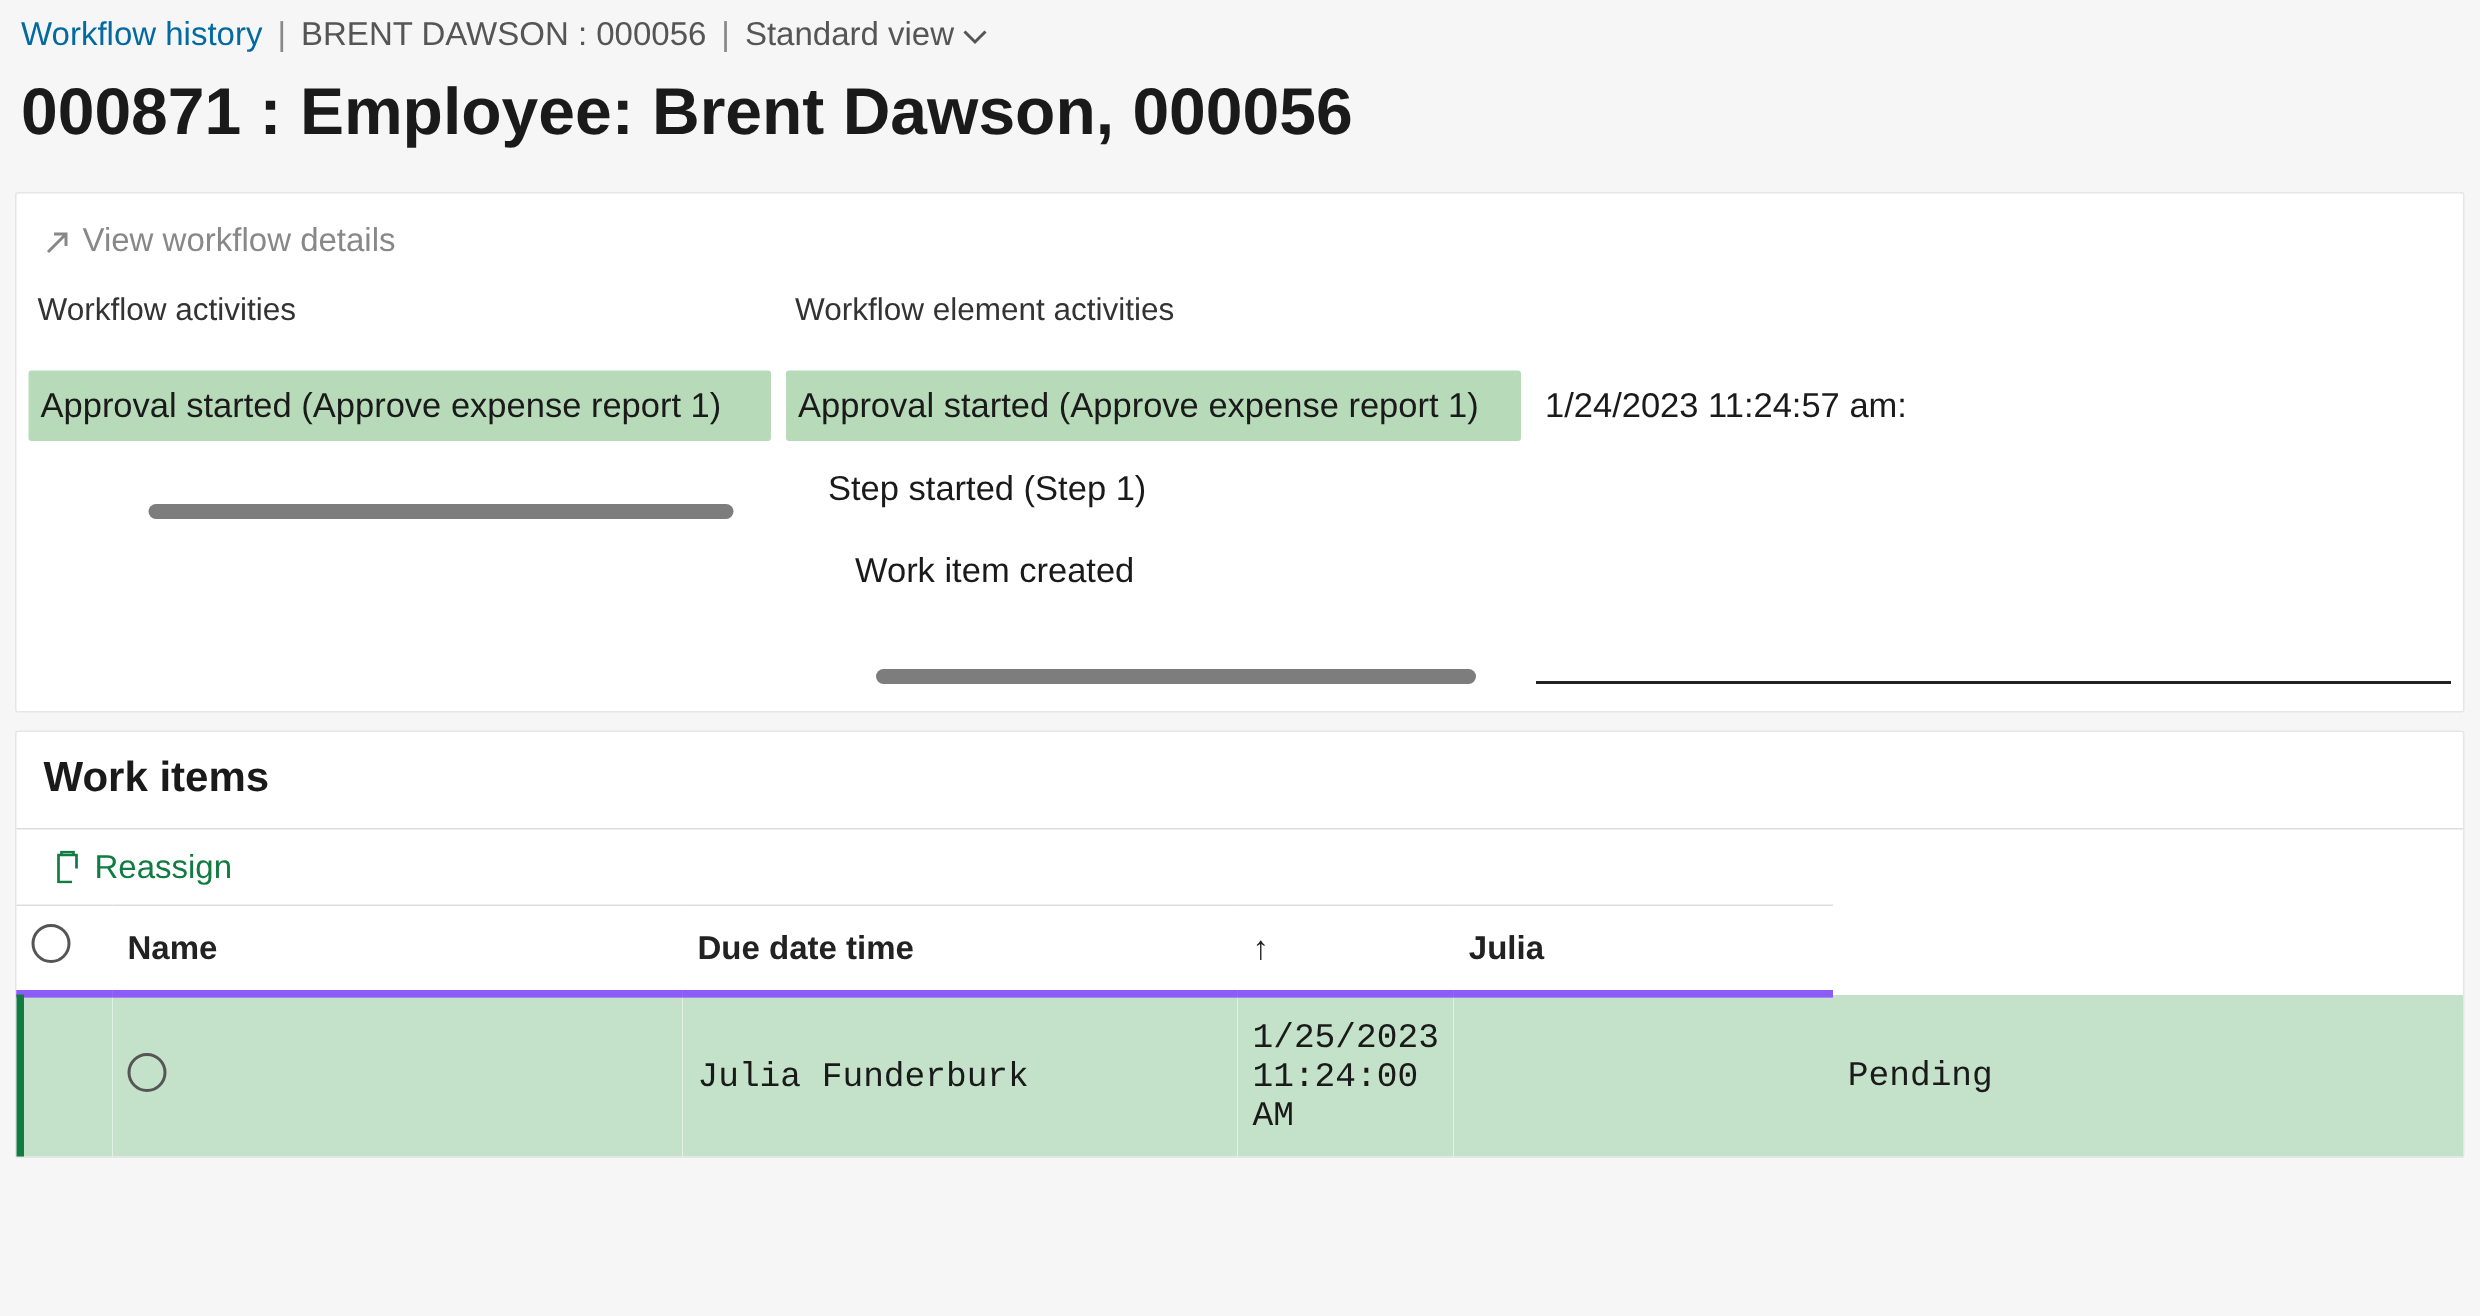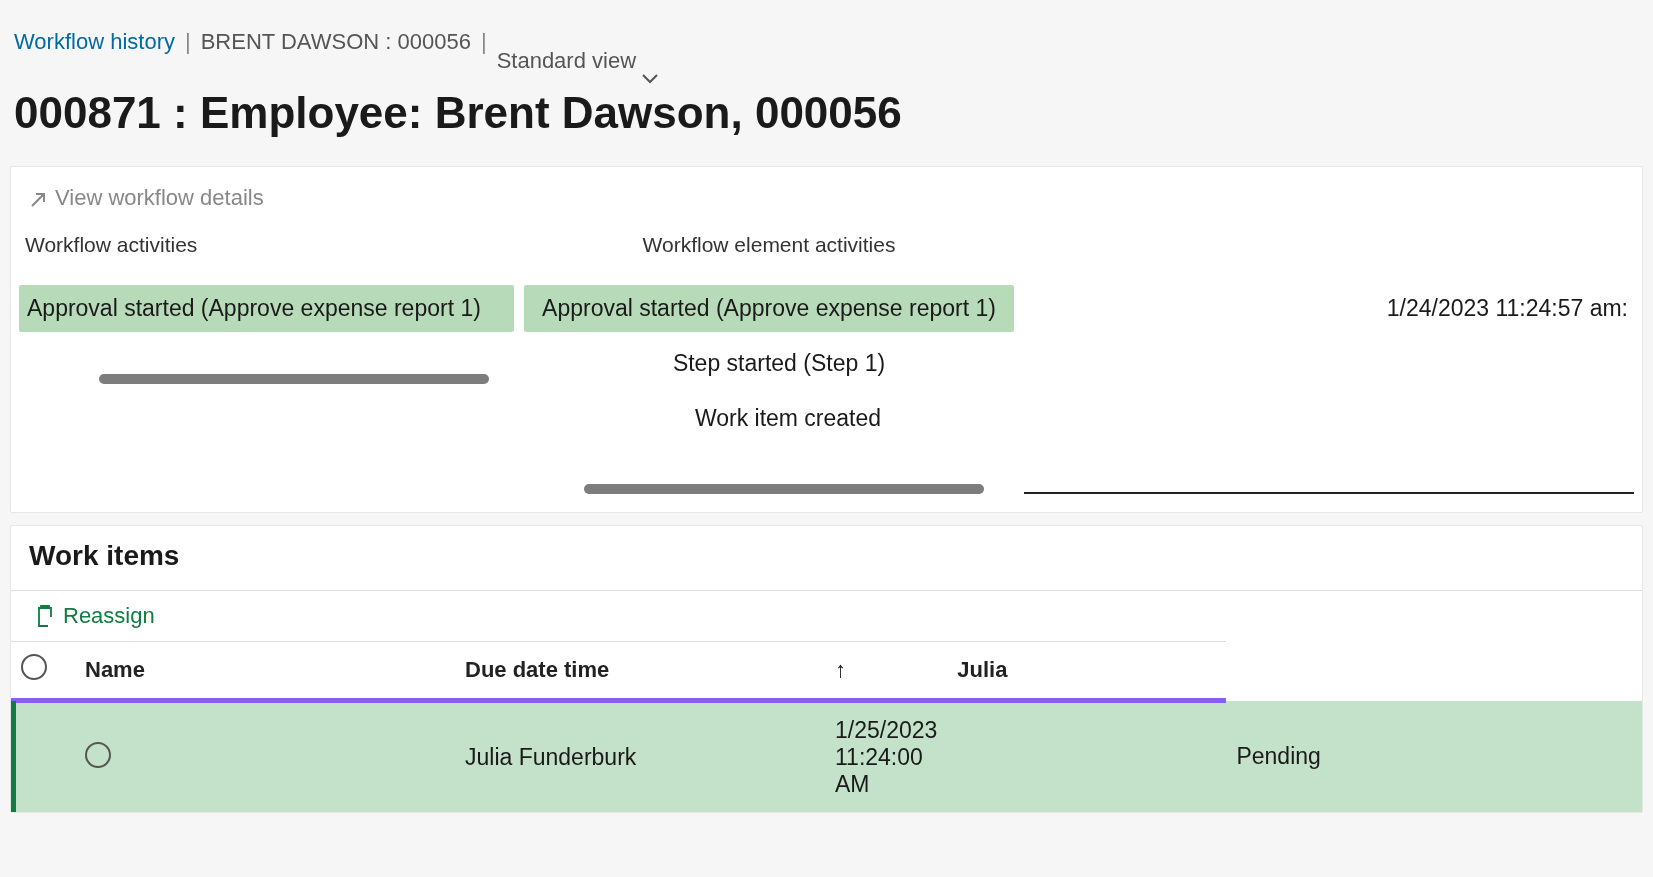--- a/index.html
+++ b/index.html
@@ -17,25 +17,24 @@
       align-items: center;
       gap: 10px;
       font-size: 22px;
       padding-bottom: 14px;
     }
     .breadcrumb .link { color: #0369a1; cursor: pointer; }
     .breadcrumb .sep { color: #888; }
     .breadcrumb .crumb { color: #555; }
     .view-select {
       display: inline-flex;
-      align-items: flex-end;
+      align-items: flex-start;
       gap: 6px;
       color: #555;
       cursor: pointer;
-      margin-top: 38px;
     }
     .chevron-down {
       width: 16px; height: 10px;
       display: inline-block;
     }
     .chevron-down svg { width: 100%; height: 100%; }
     .page-title {
       font-size: 44px;
       font-weight: 700;
       color: #1a1a1a;
@@ -61,22 +60,22 @@
     .arrow-icon svg { width: 100%; height: 100%; }
     .columns {
       display: flex;
       gap: 10px;
     }
     .col {
       display: flex;
       flex-direction: column;
     }
     .col-a { width: 495px; }
-    .col-b { width: 490px; text-align: center; }
-    .col-c { flex: 1; align-items: flex-end; }
+    .col-b { width: 490px; }
+    .col-c { flex: 1; }
     .col-header {
       font-size: 21px;
       color: #333;
       font-weight: 400;
       padding: 0 6px 28px 6px;
     }
     .activity-item {
       font-size: 23px;
       padding: 10px 8px;
       margin-bottom: 8px;
@@ -160,20 +159,21 @@
     .sel-circle {
       width: 26px; height: 26px;
       border: 2px solid #555;
       border-radius: 50%;
       display: inline-block;
       cursor: pointer;
     }
     .table td {
       font-size: 23px;
       padding: 14px 10px;
+      font-family: Liberation Mono, monospace;
     }
     .row-selected {
       background: #c4e2c9;
       position: relative;
     }
     .row-selected::before{
       content:"";
       position:absolute;
       left:0; top:0; bottom:0;
       width:5px;

